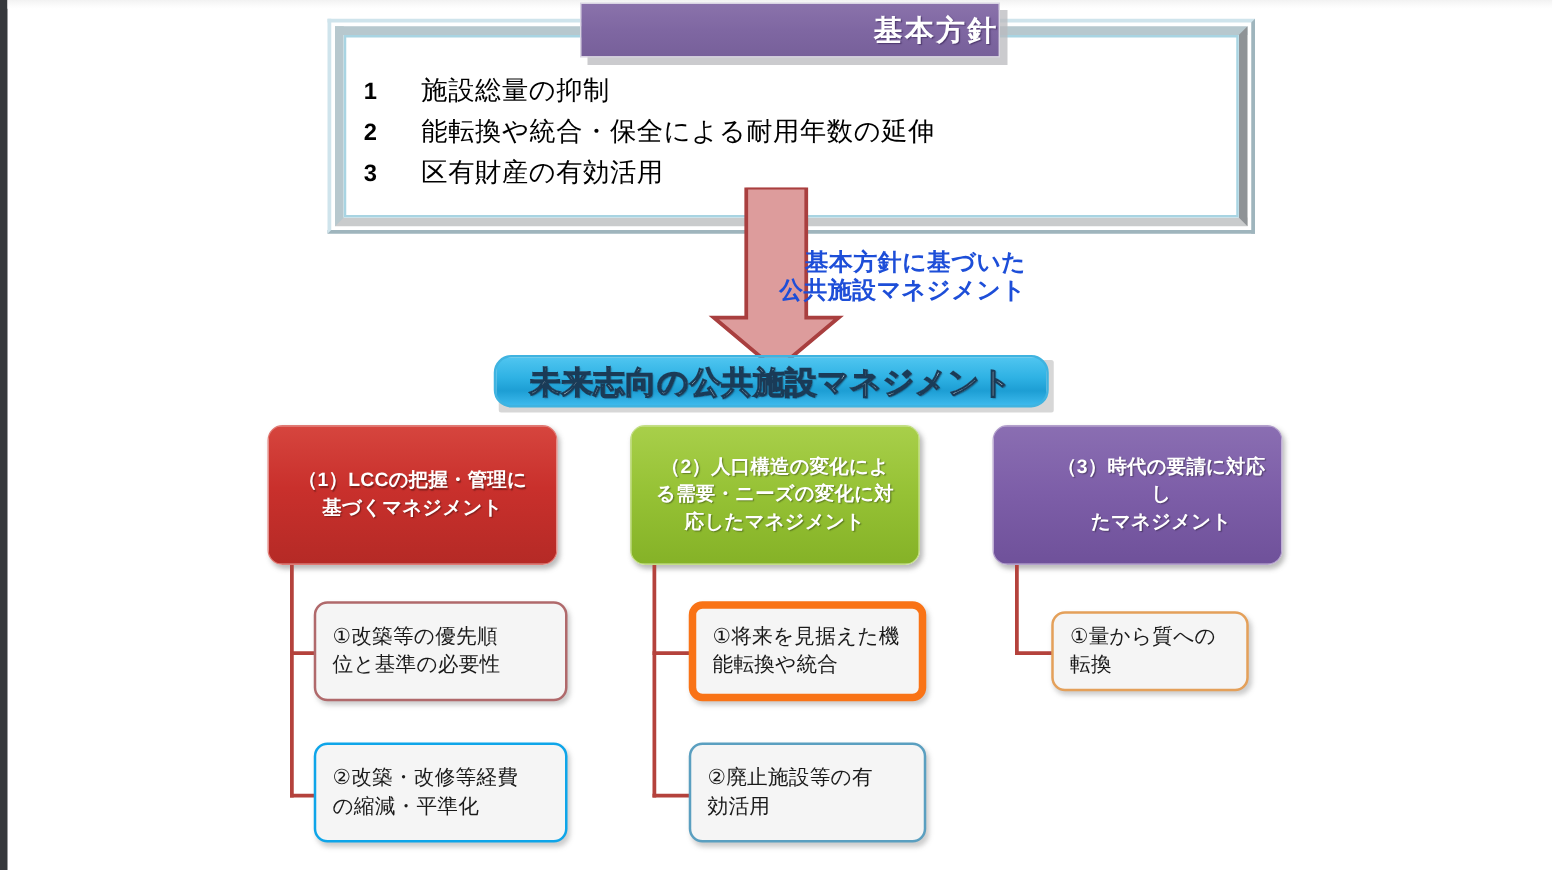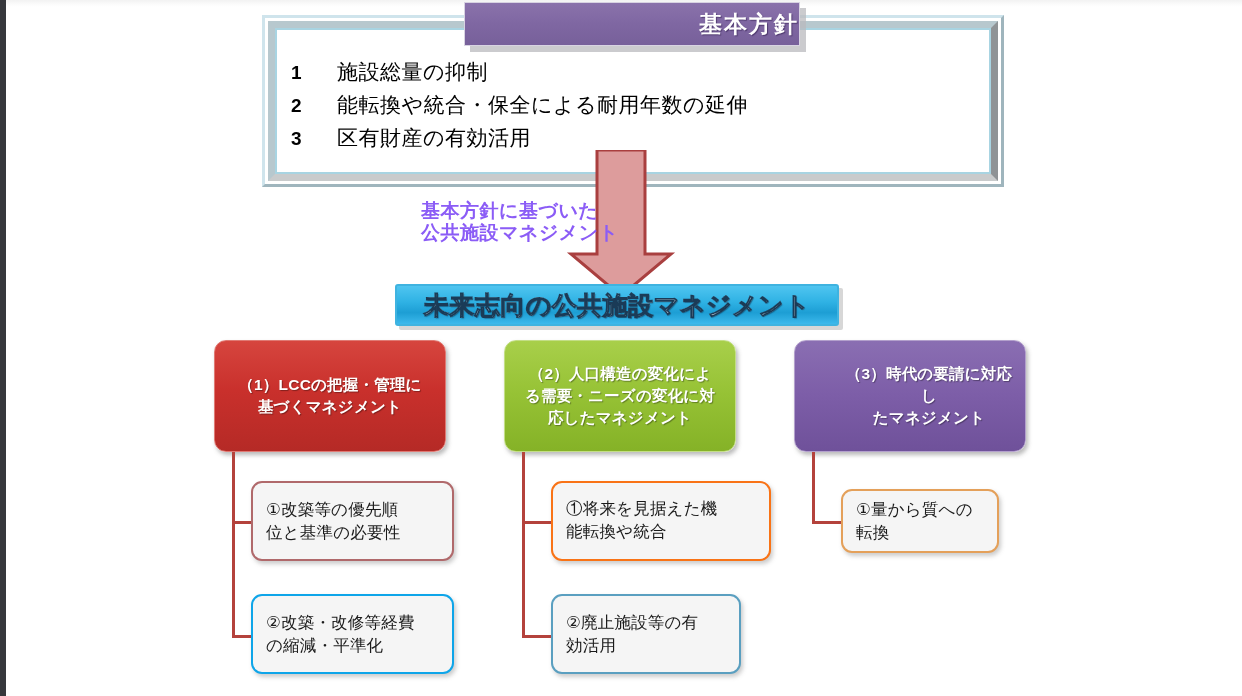--- a/index.html
+++ b/index.html
@@ -120,24 +120,24 @@
     position: absolute;
     left: 565px; top: 150px;
     width: 112px; height: 148px;
   }
   .arrow svg { display: block; }
 
   .arrow-caption {
     position: absolute;
     left: 421px; top: 200px;
     width: 400px;
-    text-align: left;
+    text-align: right;
     font-size: 19px;
     font-weight: bold;
-    color: #8b5cf6;
+    color: #1d4ed8;
     line-height: 1.15;
     letter-spacing: 0.5px;
     pointer-events: none;
   }
   .arrow-caption span { display: block; }
 
   
   .banner-shadow {
     position: absolute;
     left: 399px; top: 288px;
@@ -145,21 +145,21 @@
     background: #c6c6c6;
     opacity: 0.7;
     border-radius: 2px;
   }
   .banner {
     position: absolute;
     left: 395px; top: 284px;
     width: 444px; height: 42px;
     background: linear-gradient(180deg, #4fc5f0 0%, #2fb2e4 42%, #1d9ed4 70%, #3cb9ec 100%);
     border: 2px solid #3fb3e0;
-    border-radius: 3px;
+    border-radius: 14px;
     box-sizing: border-box;
     display: flex;
     align-items: center;
     justify-content: center;
   }
   .banner-label {
     font-size: 25px;
     font-weight: bold;
     color: #ffffff;
     letter-spacing: 0.5px;
@@ -302,21 +302,21 @@
 
   <div class="connector conn-v" style="left:812px; top:452px; height:72px;"></div>
   <div class="connector conn-h" style="left:812px; top:521px; width:30px;"></div>
 
   <div class="leaf" style="left:251px; top:481px; width:203px; height:80px; border:2px solid #b0696b;">
     <span class="leaf-label">①改築等の優先順<br>位と基準の必要性</span>
   </div>
   <div class="leaf" style="left:251px; top:594px; width:203px; height:80px; border:2px solid #0ea5e9;">
     <span class="leaf-label">②改築・改修等経費<br>の縮減・平準化</span>
   </div>
-  <div class="leaf" style="left:551px; top:481px; width:220px; height:80px; border:2px solid #f97316;font-family:Liberation Serif, serif;">
+  <div class="leaf" style="left:551px; top:481px; width:190px; height:80px; border:6px solid #f97316;">
     <span class="leaf-label">①将来を見据えた機<br>能転換や統合</span>
   </div>
   <div class="leaf" style="left:551px; top:594px; width:190px; height:80px; border:2px solid #5a9fc0;">
     <span class="leaf-label">②廃止施設等の有<br>効活用</span>
   </div>
   <div class="leaf" style="left:841px; top:489px; width:158px; height:64px; border:2px solid #e4a05a;">
     <span class="leaf-label">①量から質への転換</span>
   </div>
 
 </div>

